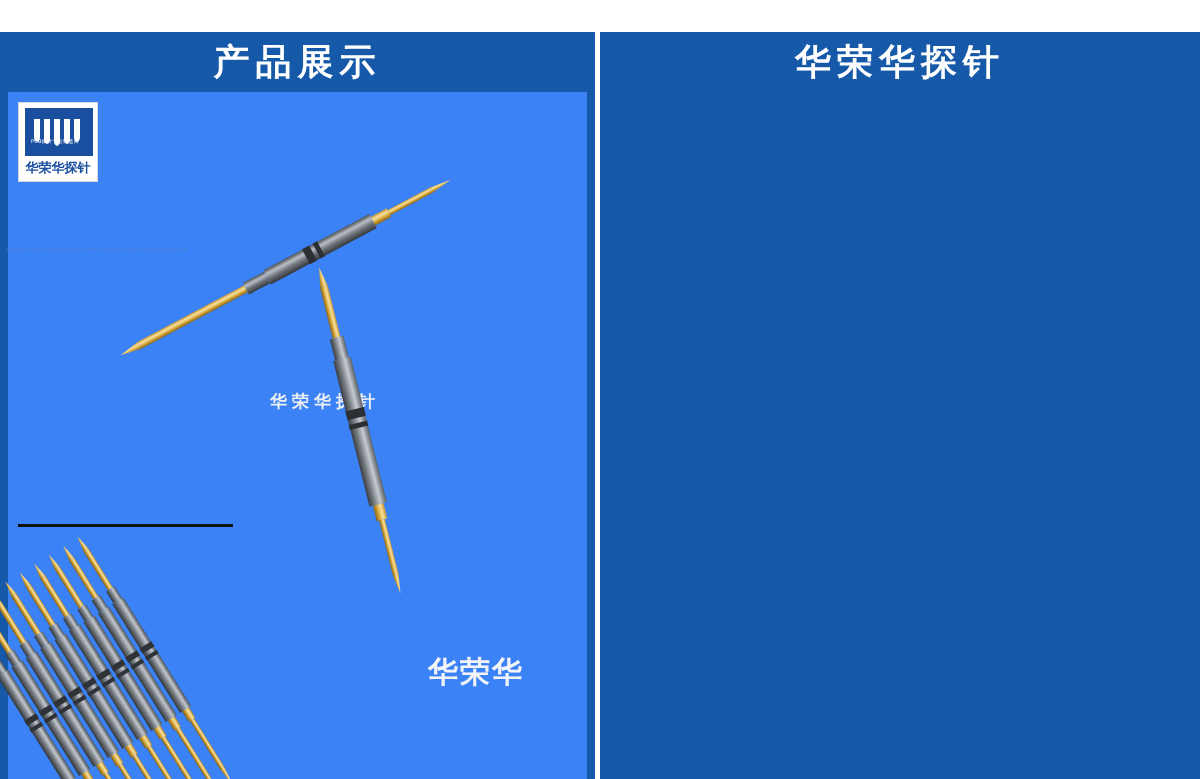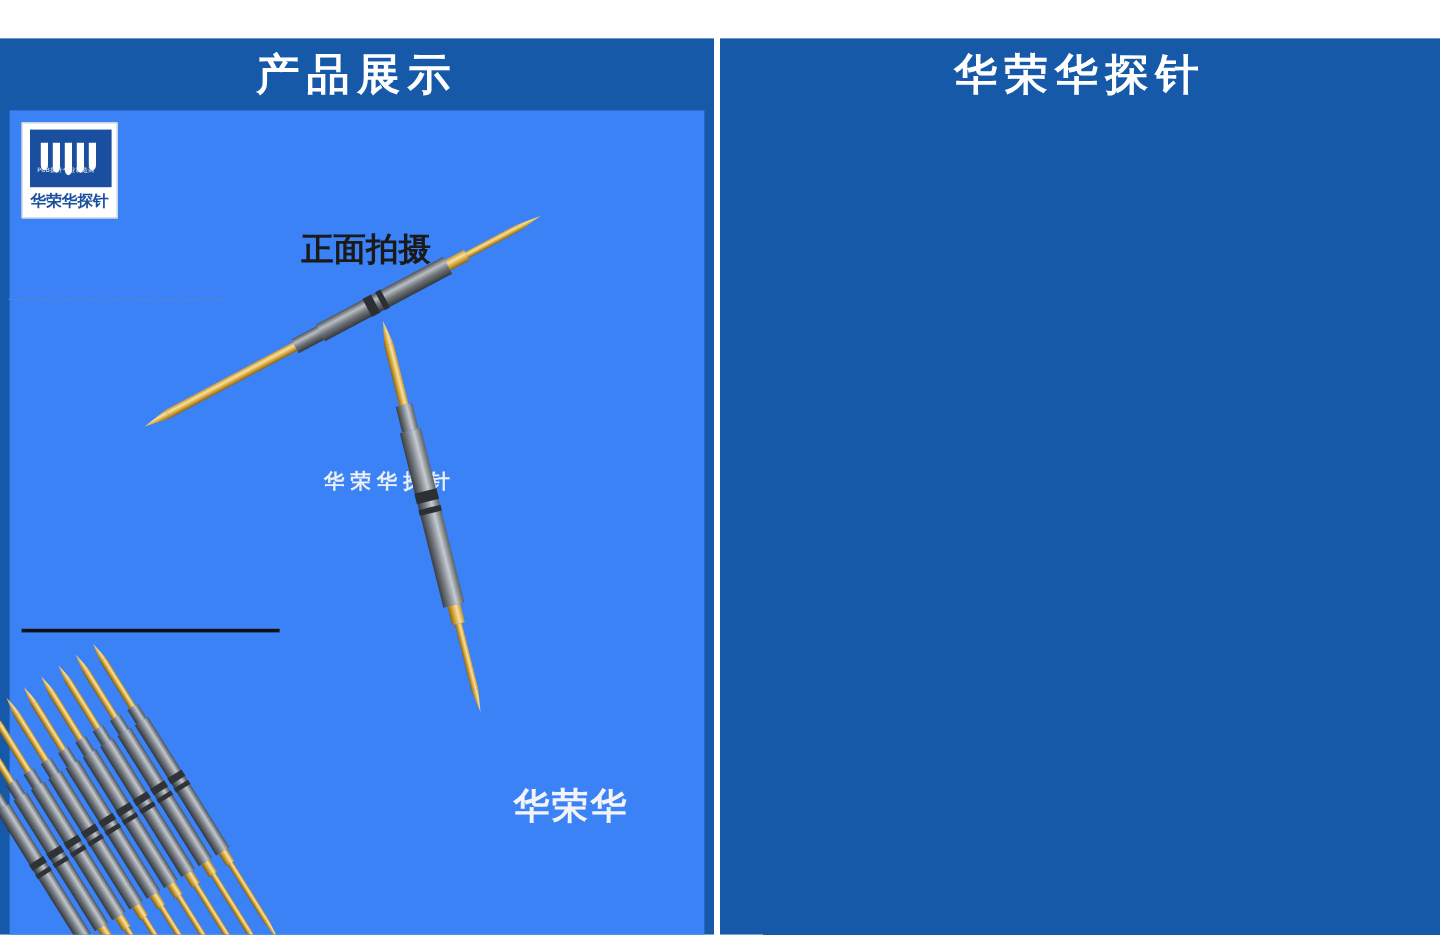--- a/index.html
+++ b/index.html
@@ -178,21 +178,20 @@
             <rect x="74" y="-9" width="150" height="18" fill="url(#steel2)"></rect>
             <rect x="126" y="-9.5" width="9" height="19" fill="#2c3034"></rect>
             <rect x="140" y="-9.5" width="5" height="19" fill="#2c3034"></rect>
             <rect x="224" y="-5.5" width="16" height="11" fill="url(#gold1)"></rect>
             <rect x="240" y="-3" width="56" height="6" fill="url(#gold1)"></rect>
             <polygon points="296,-3 316,0 296,3" fill="url(#gold1)"></polygon>
           </g>
         </svg>
       </div>
 
-      <div class="caption caption-front">正面拍摄</div>
       <div class="divider-line"></div>
       <div class="watermark wm3">华荣华</div>
 
       <div class="photo-side">
         <svg width="460" height="270" viewBox="0 0 460 270">
           <defs>
             <linearGradient id="gold2" x1="0" y1="0" x2="0" y2="1">
               <stop offset="0%" stop-color="#b9861f"></stop>
               <stop offset="32%" stop-color="#f7e3a6"></stop>
               <stop offset="62%" stop-color="#d6a739"></stop>

